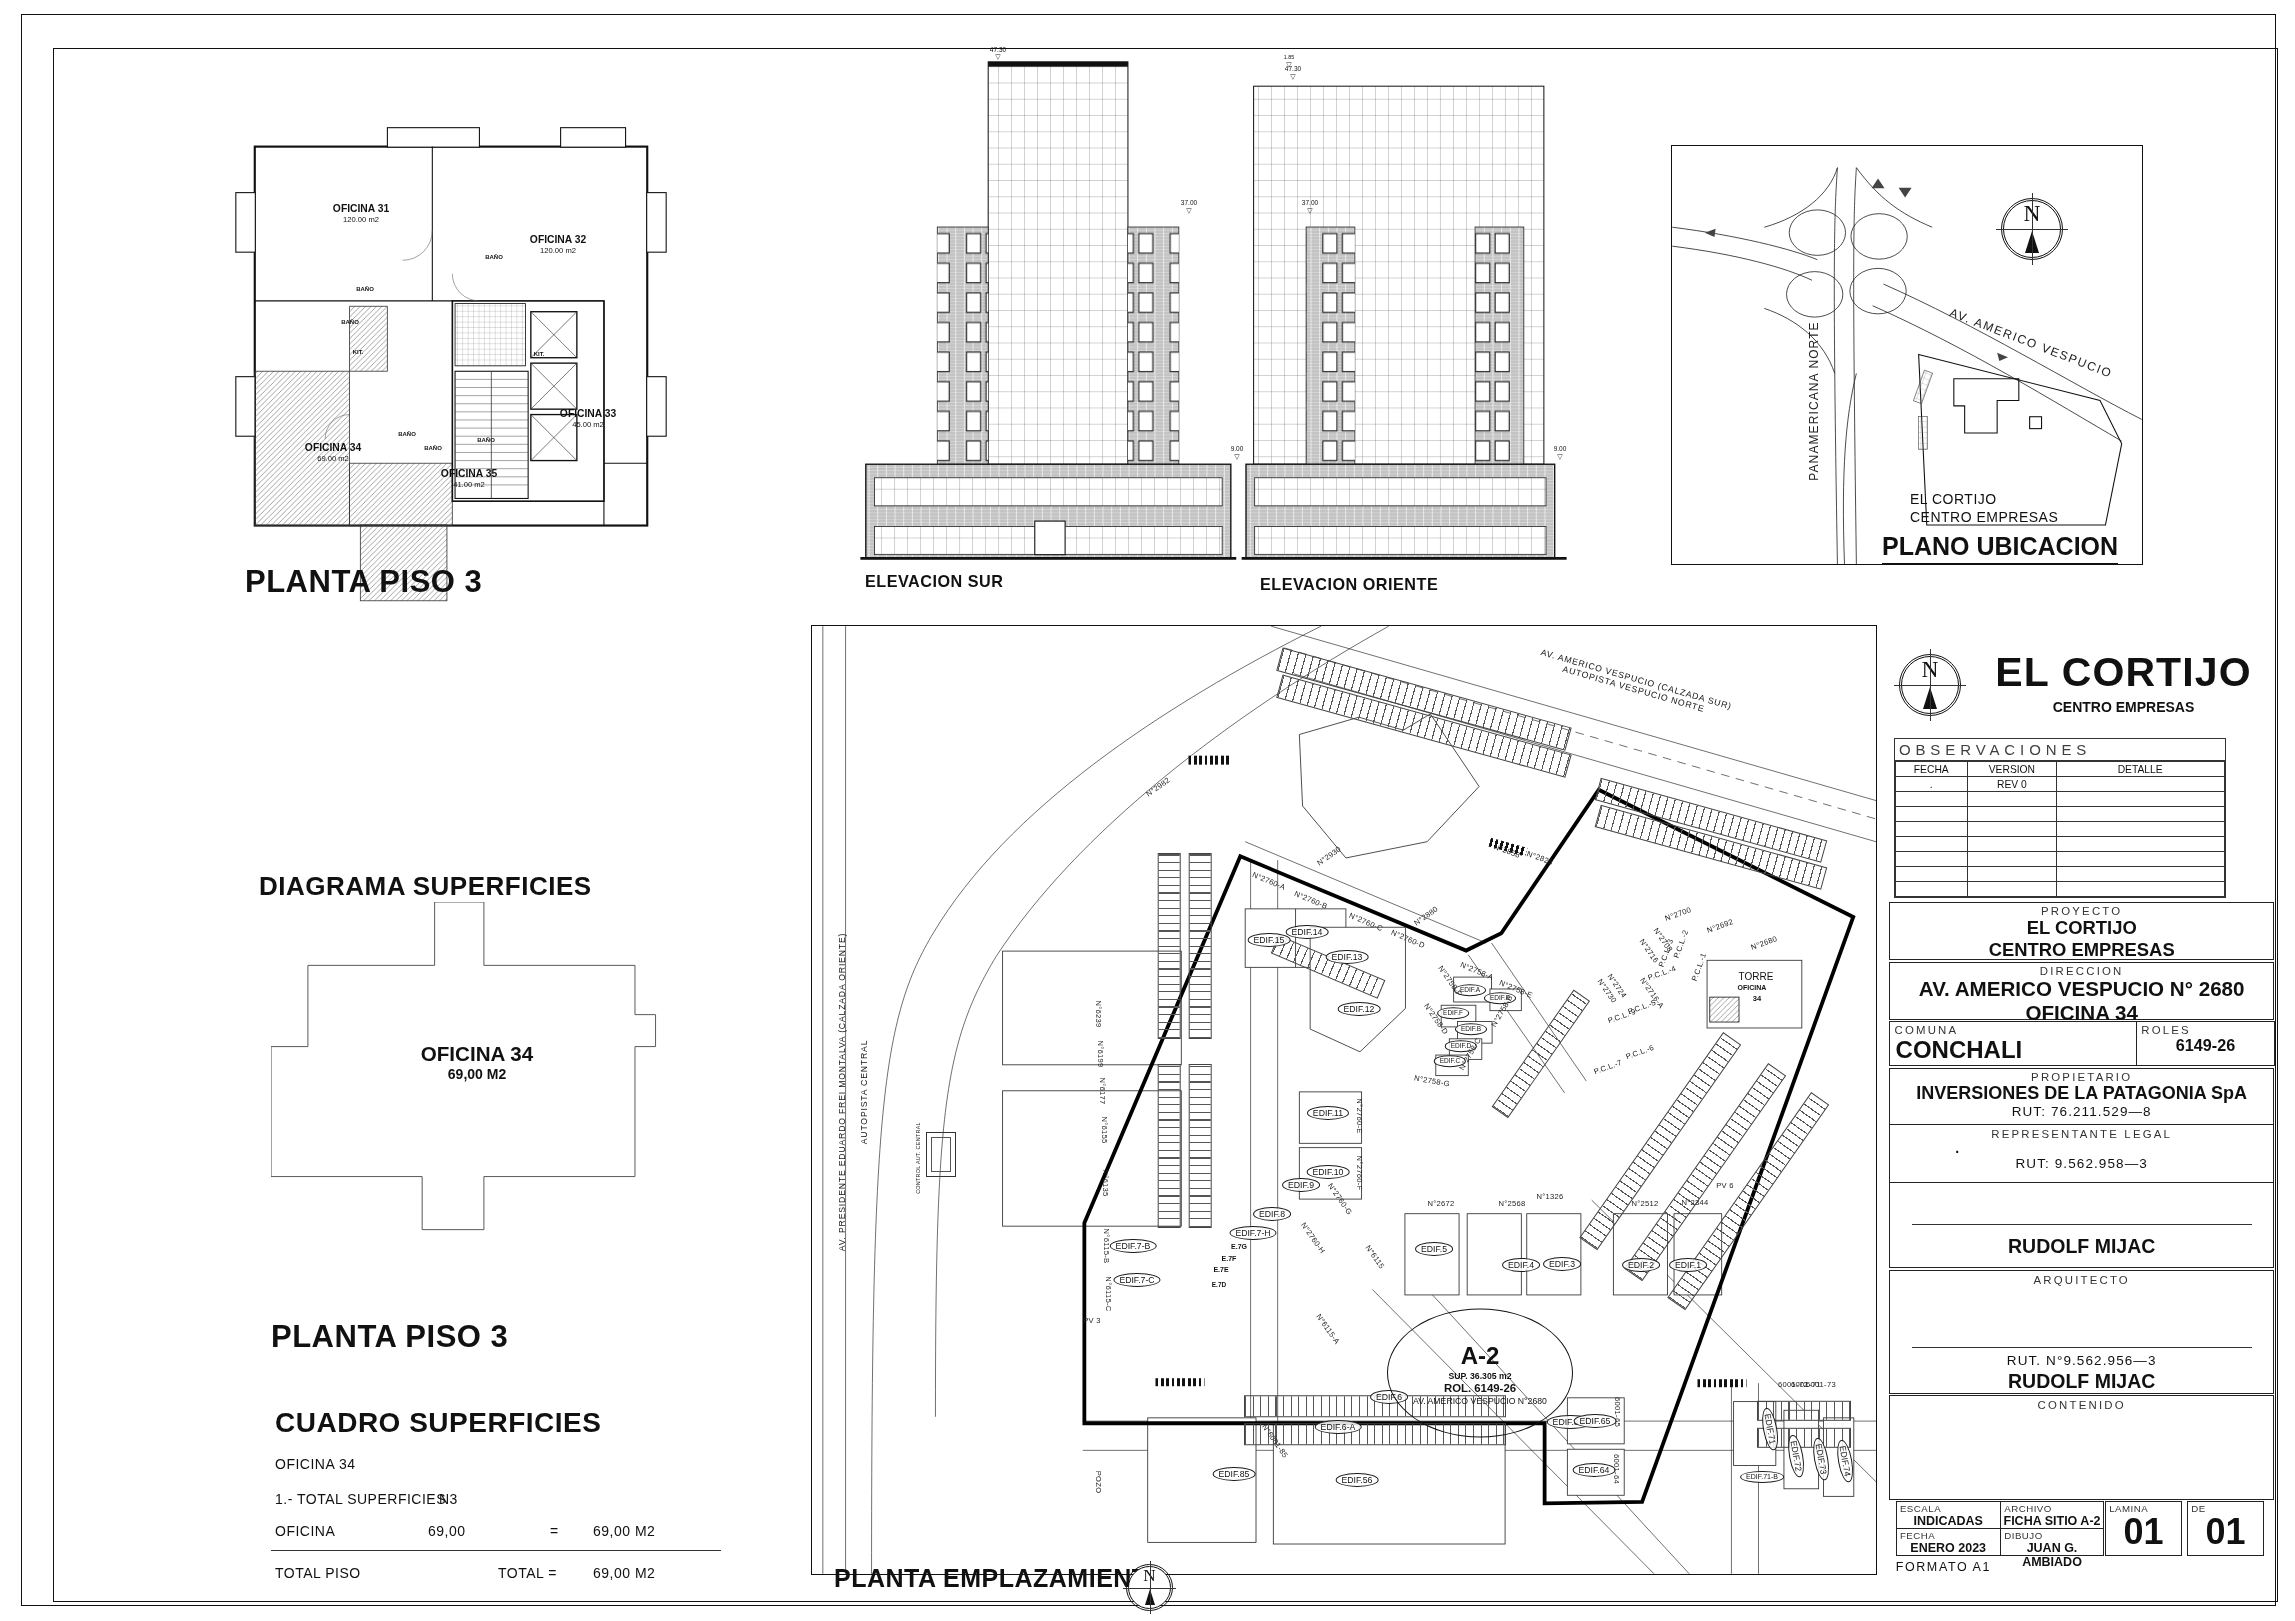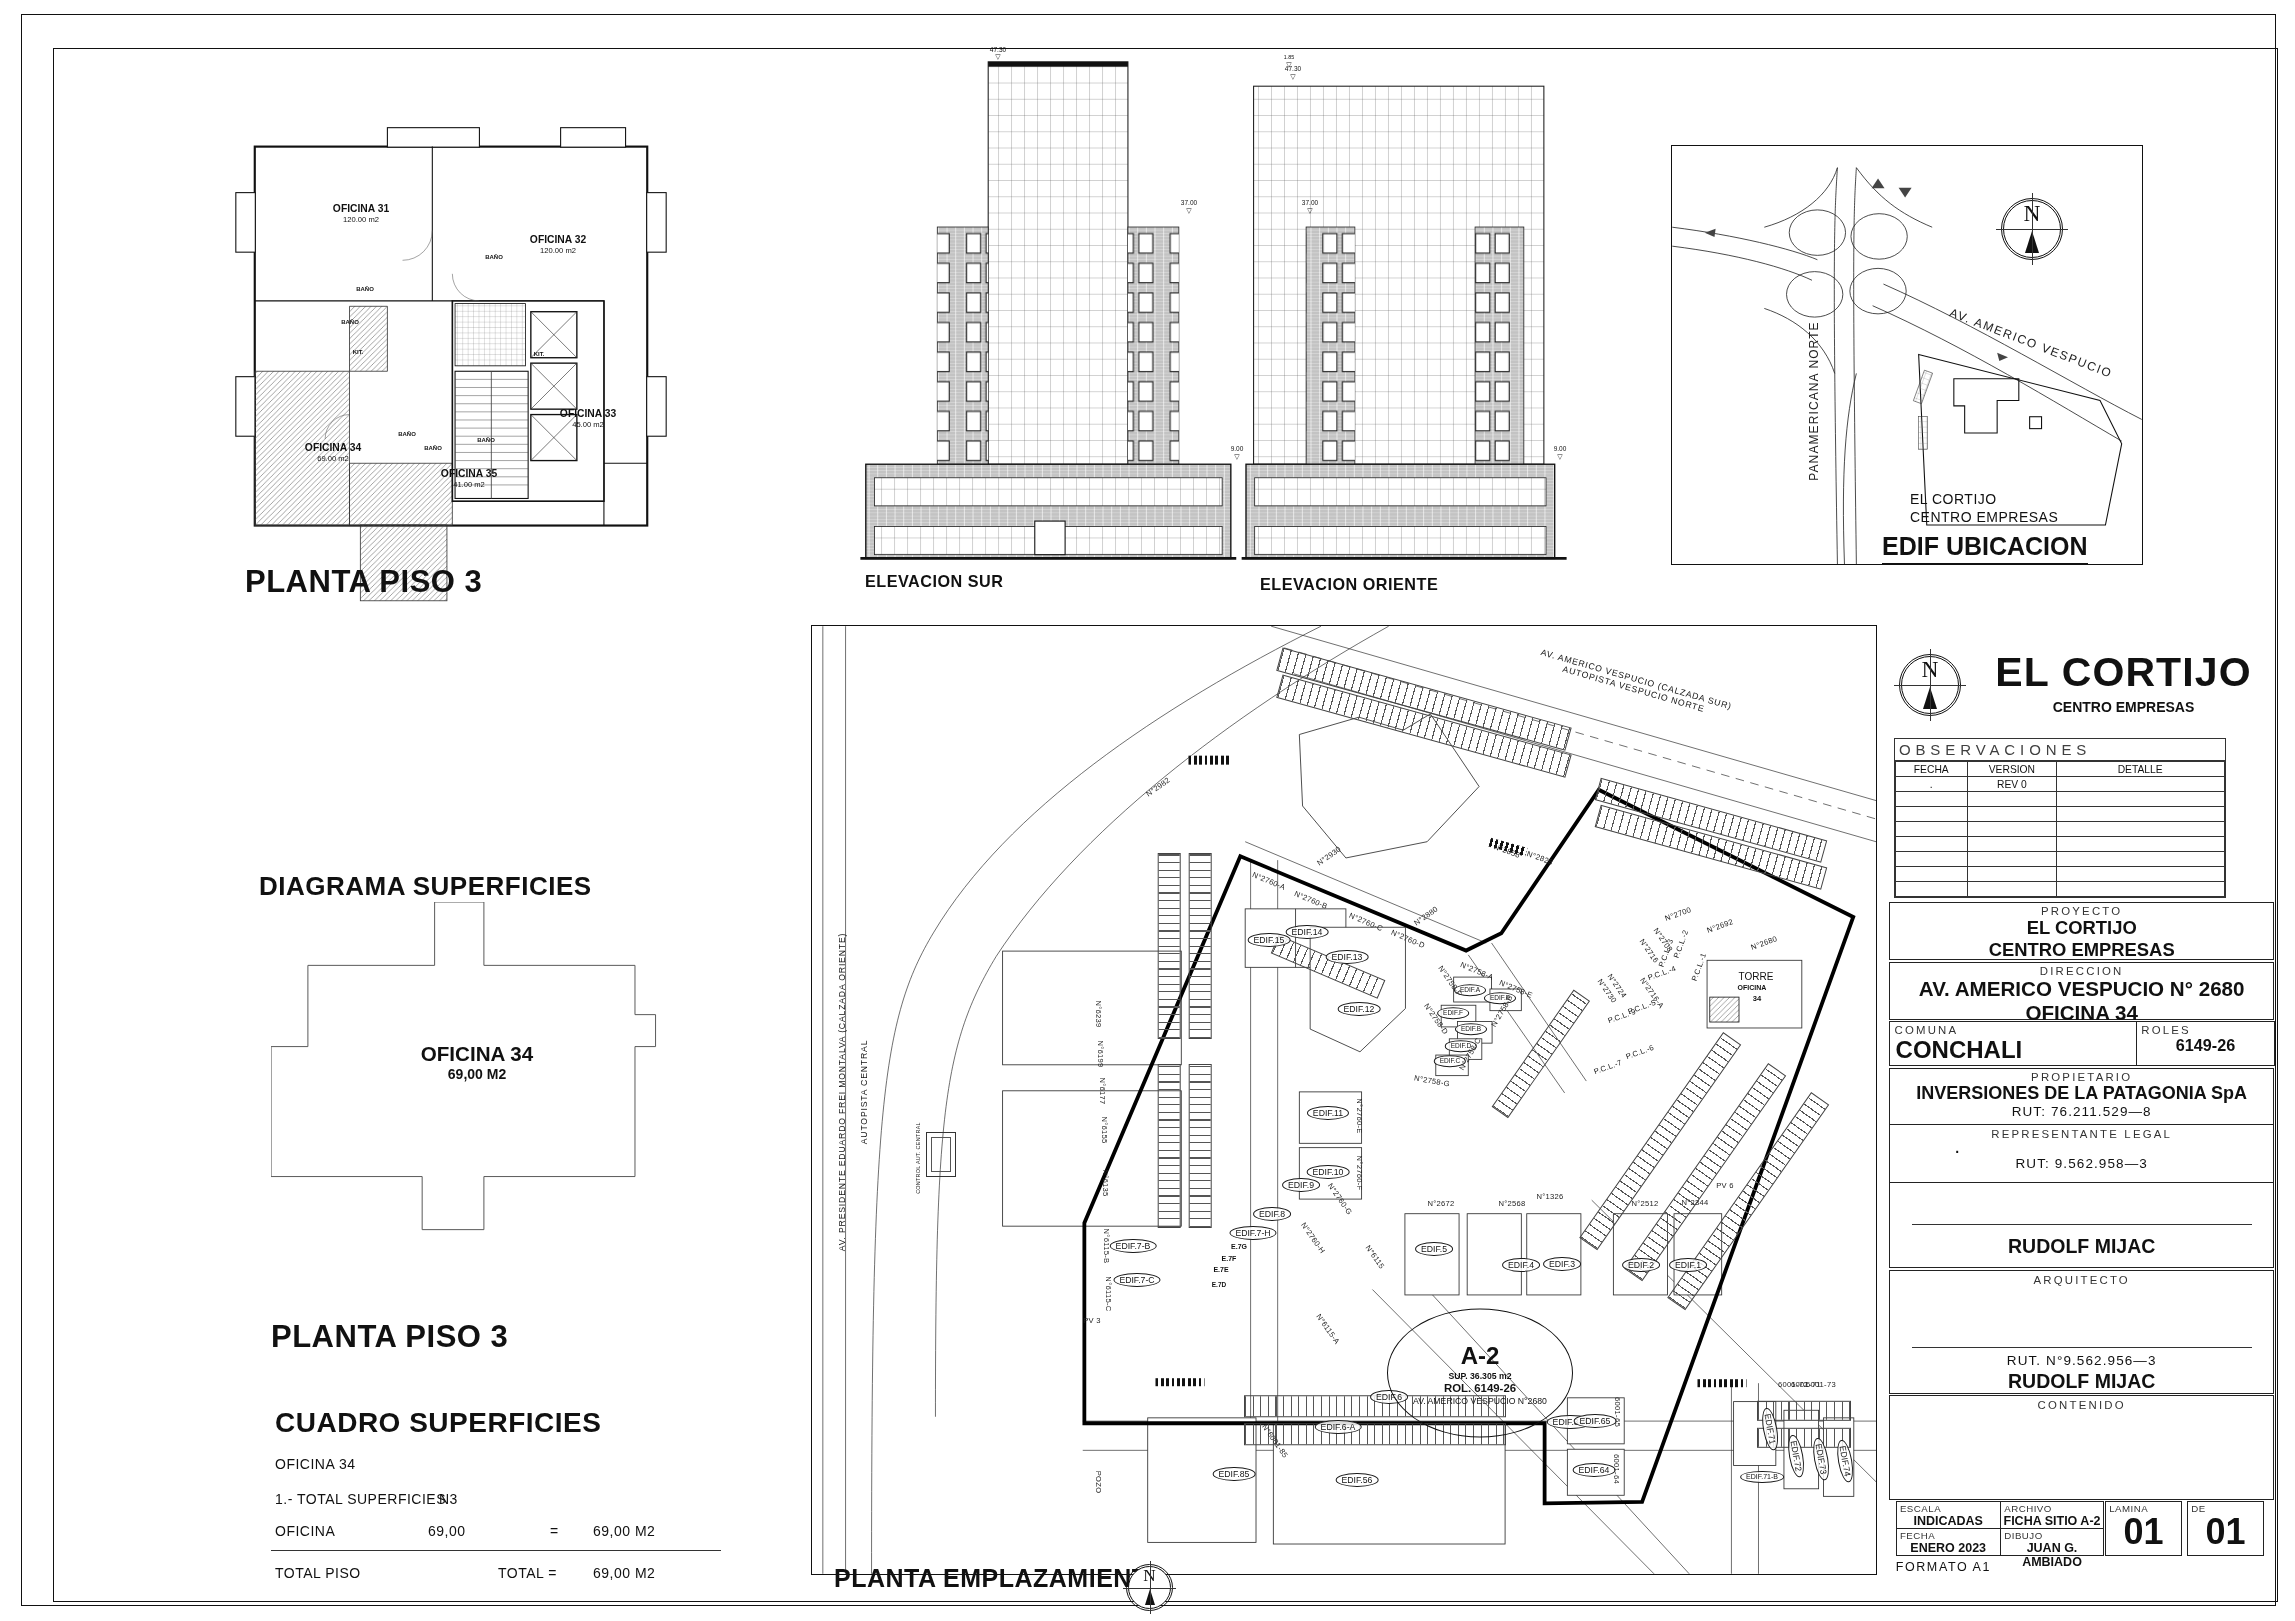--- a/index.html
+++ b/index.html
@@ -229,21 +229,21 @@
         <polygon points="60,160 80,153 78,168"></polygon>
         <polygon points="620,390 600,382 604,397"></polygon>
       </g>
     </svg>
     <span class="street-rot ub-lbl" style="left:359px;top:197px;transform:translate(-50%,-50%) rotate(21deg);font-size:12px;letter-spacing:1.6px;color:#222;">AV. AMERICO VESPUCIO</span>
     <span class="street-vert ub-lbl" style="left:142px;top:255px;font-size:12px;letter-spacing:1.1px;color:#222;">PANAMERICANA NORTE</span>
     <div class="ub-lbl" style="left:238px;top:344px;font-size:14px;line-height:1.3;letter-spacing:0.5px;">
       <div>EL CORTIJO</div>
       <div>CENTRO EMPRESAS</div>
     </div>
-    <div class="ub-lbl" style="left:210px;top:386px;font-size:25px;font-weight:bold;border-bottom:2.2px solid #111;padding-bottom:2.2px;">EDIF UBICACION</div>
+    <div class="ub-lbl" style="left:210px;top:386px;font-size:25px;font-weight:bold;border-bottom:2.2px solid #111;padding-bottom:2.2px;">PLANO UBICACION</div>
     <div class="compass" style="left:331px;top:54px;width:56px;height:56px;font-size:56px;">
       <span class="n">N</span>
         <span class="stem"></span>
         <span class="arrow"></span>
         <i class="chh"></i>
         <i class="chv"></i>
     </div>
   </div>
 
   <div class="h-big" style="left:259px;top:871px;font-size:26px;">DIAGRAMA SUPERFICIES</div>

